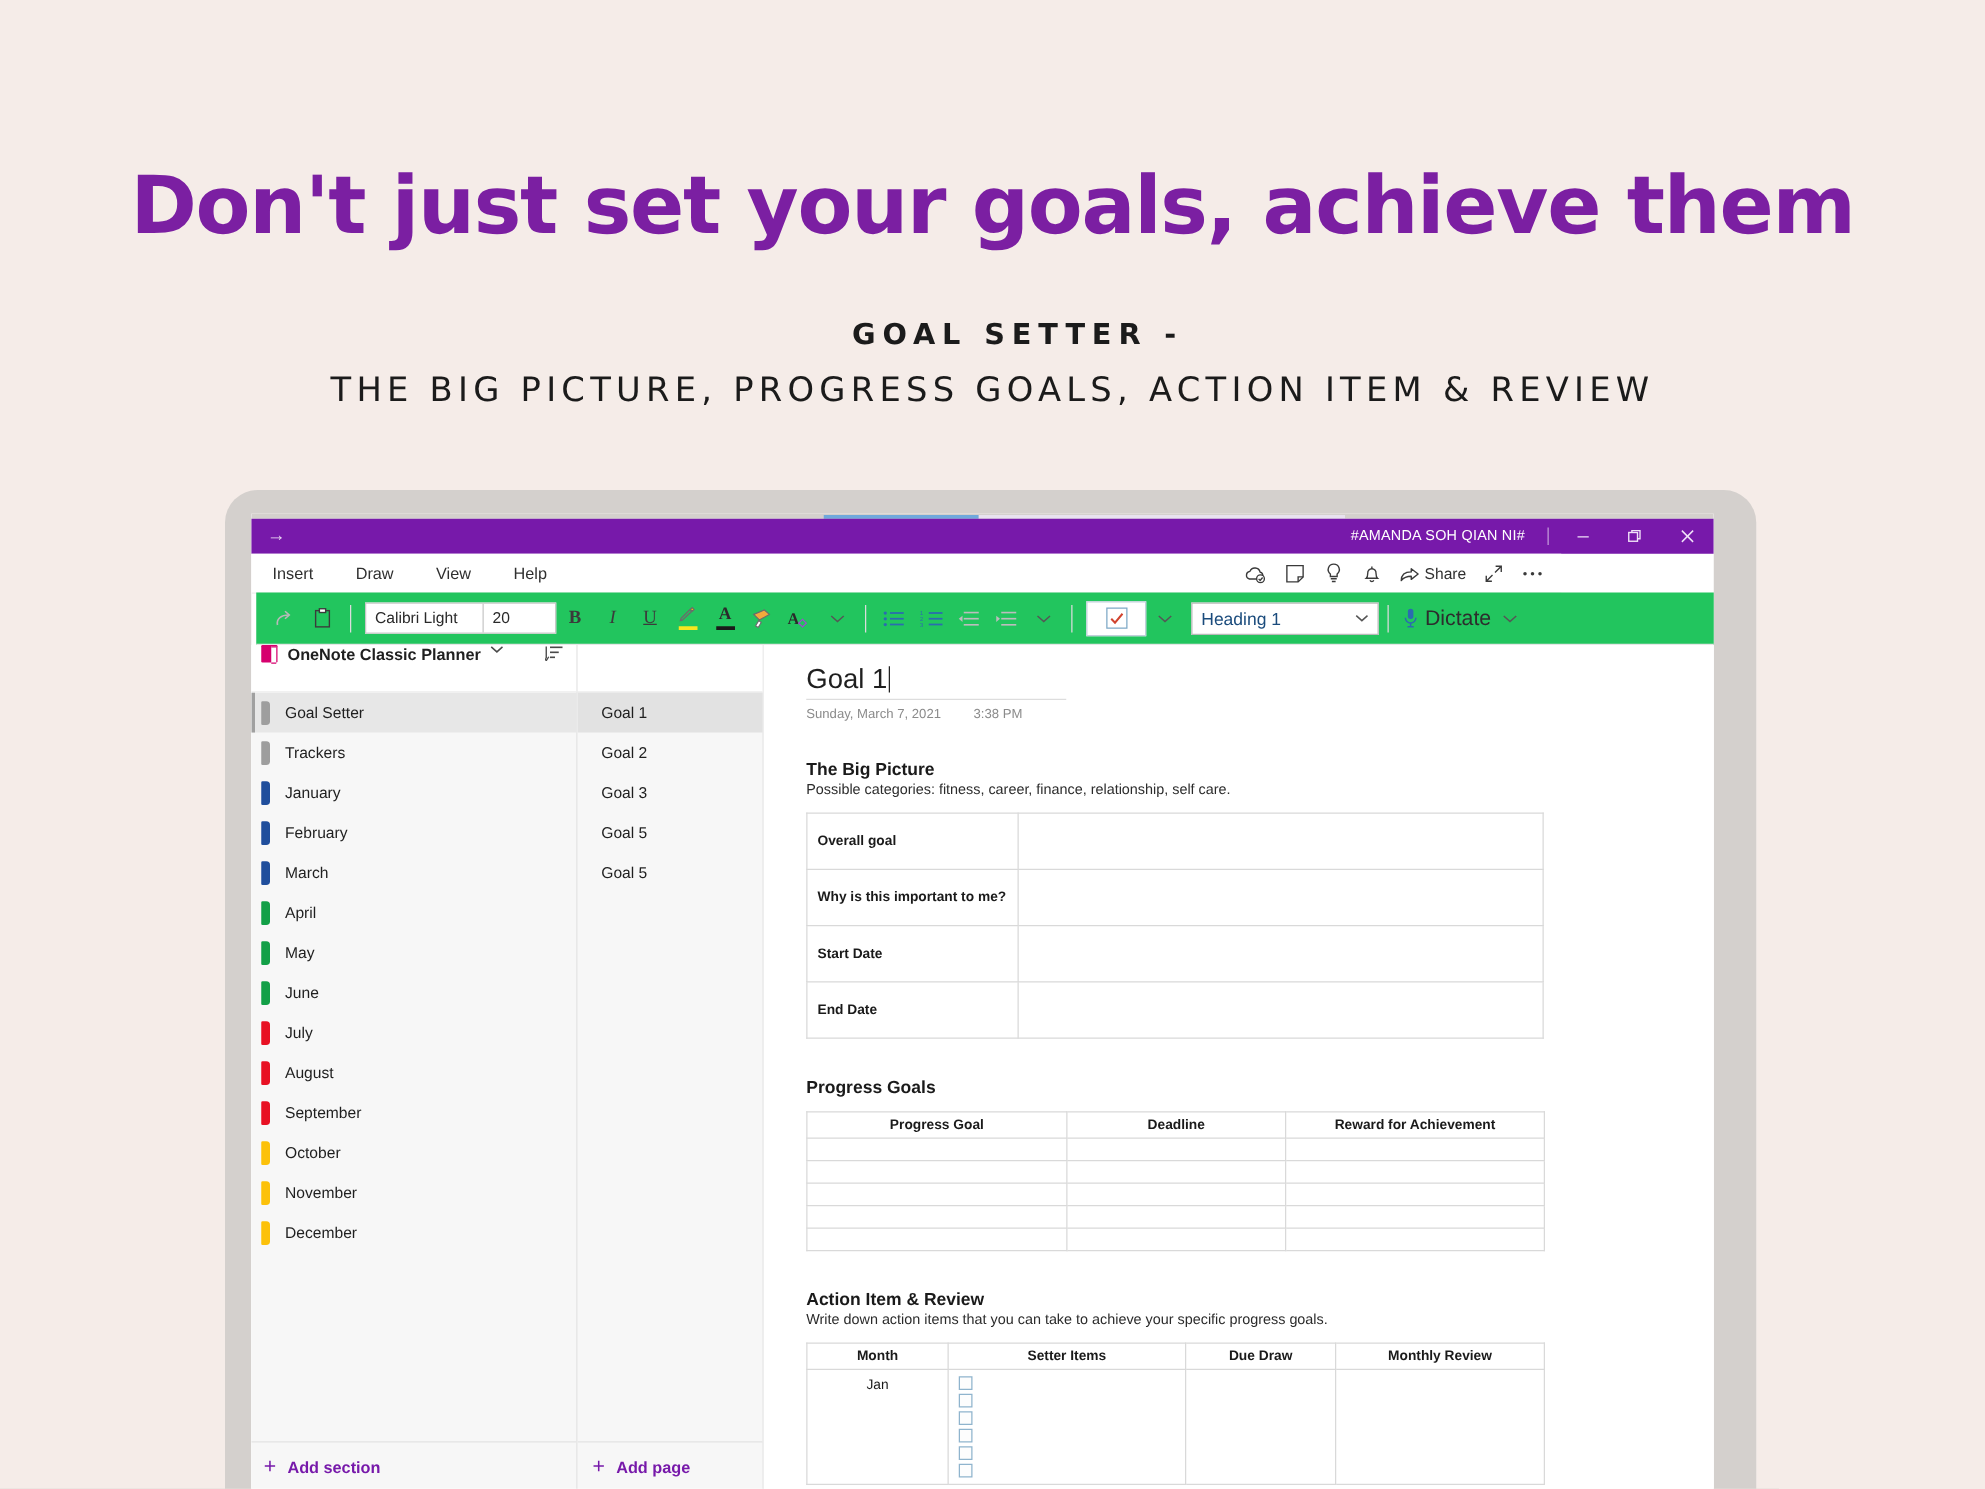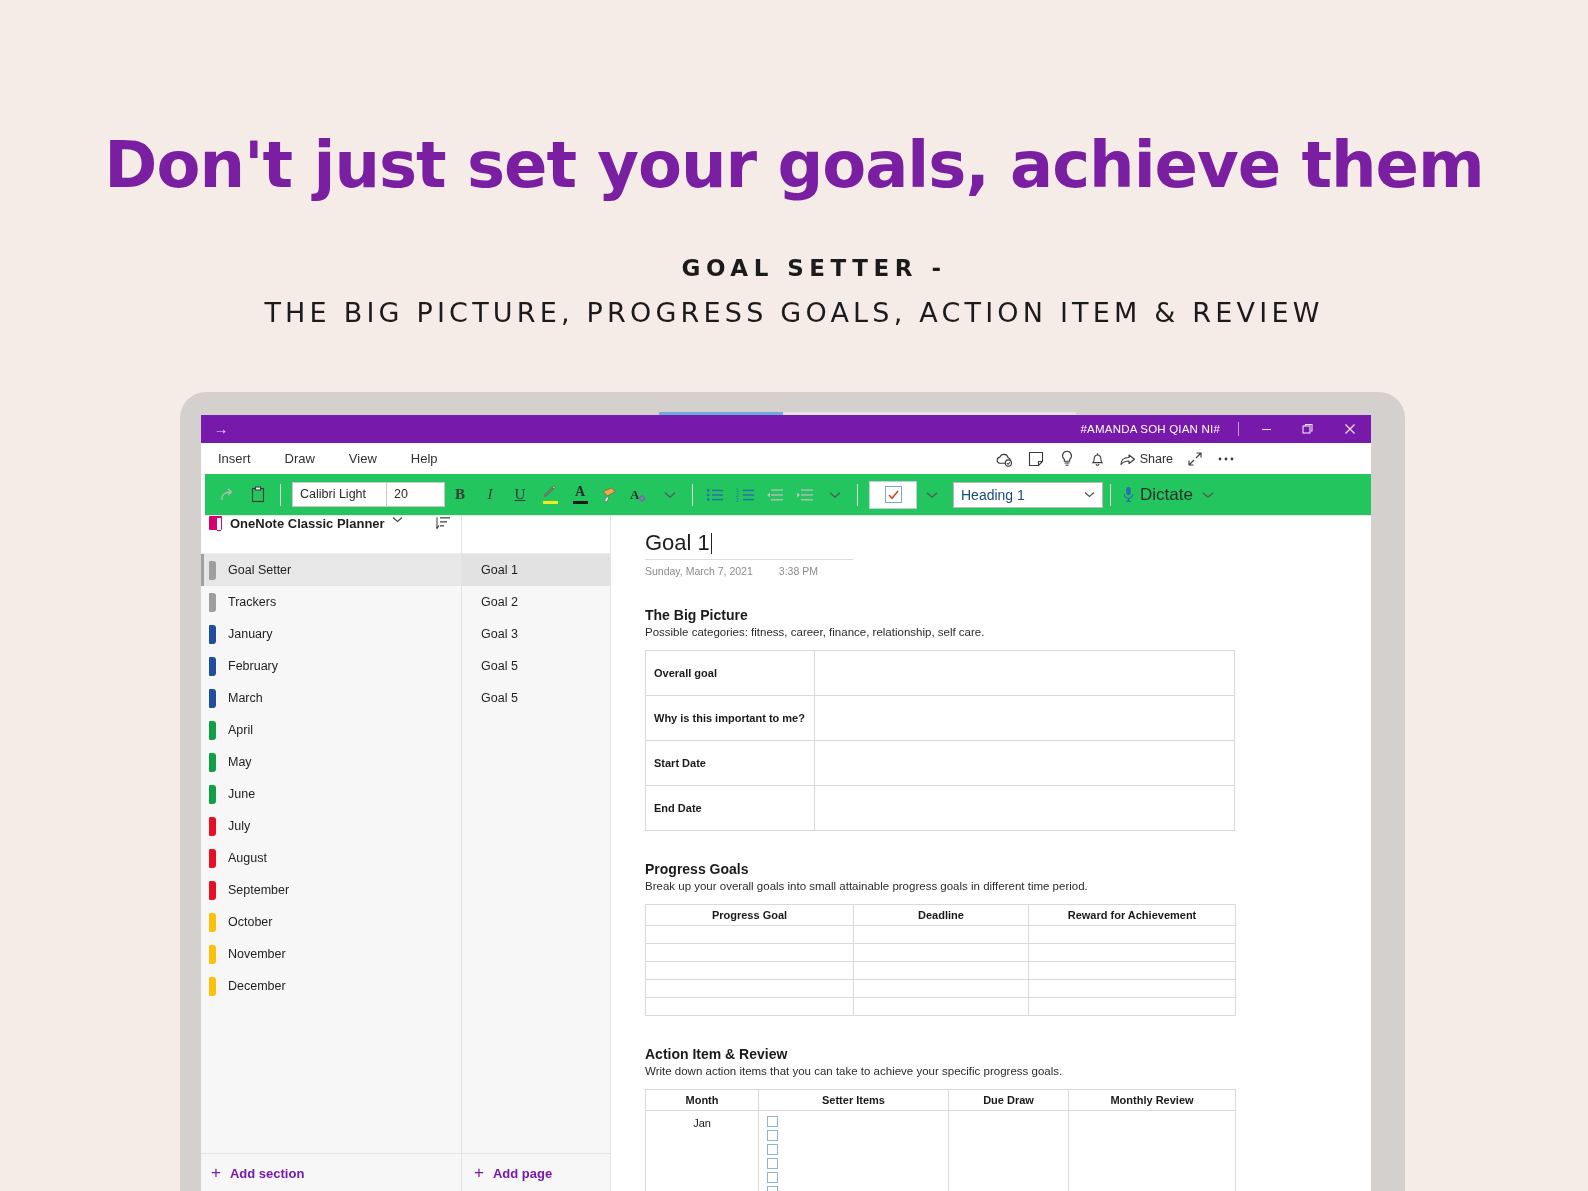--- a/index.html
+++ b/index.html
@@ -894,21 +894,20 @@
                 <td></td>
               </tr>
               <tr>
                 <td class="lbl">End Date</td>
                 <td></td>
               </tr>
             </tbody>
         </table>
 
         <div class="sec-heading">Progress Goals</div>
-        <div class="sec-desc">Break up your overall goals into small attainable progress goals in different time period.</div>
         <table class="nt tbl-prog">
           <colgroup>
               <col class="c1">
               <col class="c2">
               <col class="c3">
             </colgroup>
           <thead id="progHead">
               <tr>
                 <th>Progress Goal</th>
                 <th>Deadline</th>

